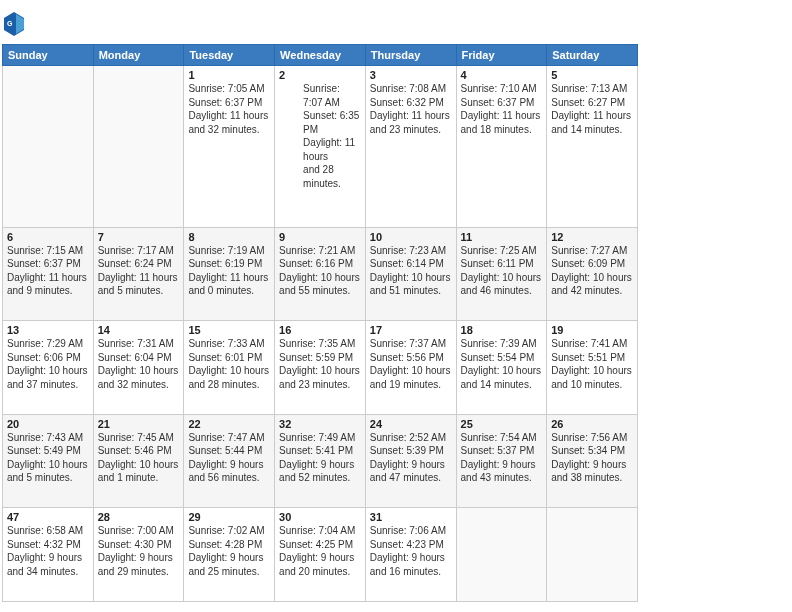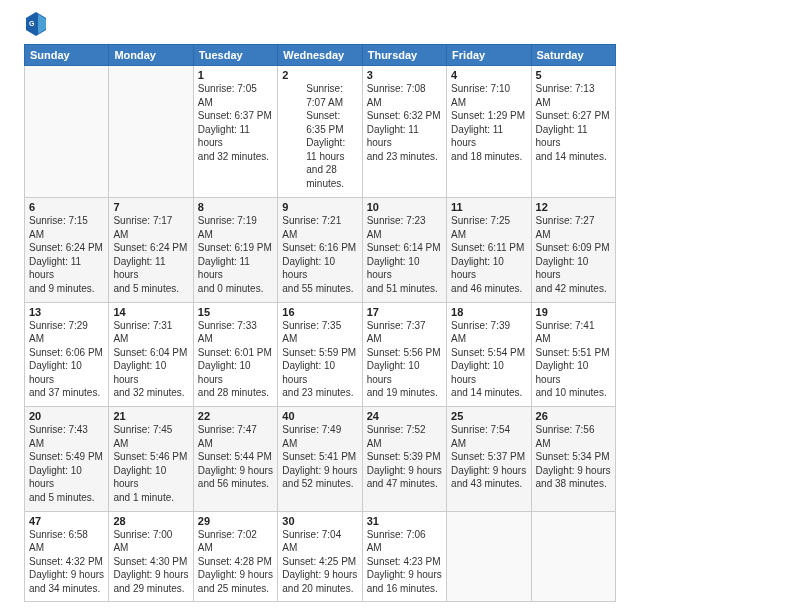--- a/index.html
+++ b/index.html
@@ -6,21 +6,21 @@
     body {
       font-family: Arial, sans-serif;
       background: #fff;
       width: 792px;
       height: 612px;
       overflow: hidden;
     }
     .page {
       width: 640px;
       height: 612px;
-      padding: 10px 24px;
+      padding: 10px 2px;
       display: flex;
       flex-direction: column;
     }
     .header {
       display: flex;
       justify-content: space-between;
       align-items: flex-start;
       margin-bottom: 6px;
     }
     .logo {
@@ -160,37 +160,37 @@
           <td>
             <span class="day-num">3</span>
             <div class="day-info" style="white-space: pre-line;">Sunrise: 7:08 AM
 Sunset: 6:32 PM
 Daylight: 11 hours
 and 23 minutes.</div>
           </td>
           <td>
             <span class="day-num">4</span>
             <div class="day-info" style="white-space: pre-line;">Sunrise: 7:10 AM
-Sunset: 1:29 PM
+Sunset: 6:37 PM
 Daylight: 11 hours
 and 18 minutes.</div>
           </td>
           <td>
             <span class="day-num">5</span>
             <div class="day-info" style="white-space: pre-line;">Sunrise: 7:13 AM
 Sunset: 6:27 PM
 Daylight: 11 hours
 and 14 minutes.</div>
           </td>
         </tr>
         <tr>
           <td>
             <span class="day-num">6</span>
             <div class="day-info" style="white-space: pre-line;">Sunrise: 7:15 AM
-Sunset: 6:24 PM
+Sunset: 6:37 PM
 Daylight: 11 hours
 and 9 minutes.</div>
           </td>
           <td>
             <span class="day-num">7</span>
             <div class="day-info" style="white-space: pre-line;">Sunrise: 7:17 AM
 Sunset: 6:24 PM
 Daylight: 11 hours
 and 5 minutes.</div>
           </td>
@@ -297,29 +297,29 @@
 and 1 minute.</div>
           </td>
           <td>
             <span class="day-num">22</span>
             <div class="day-info" style="white-space: pre-line;">Sunrise: 7:47 AM
 Sunset: 5:44 PM
 Daylight: 9 hours
 and 56 minutes.</div>
           </td>
           <td>
-            <span class="day-num">40</span>
+            <span class="day-num">32</span>
             <div class="day-info" style="white-space: pre-line;">Sunrise: 7:49 AM
 Sunset: 5:41 PM
 Daylight: 9 hours
 and 52 minutes.</div>
           </td>
           <td>
             <span class="day-num">24</span>
-            <div class="day-info" style="white-space: pre-line;">Sunrise: 7:52 AM
+            <div class="day-info" style="white-space: pre-line;">Sunrise: 2:52 AM
 Sunset: 5:39 PM
 Daylight: 9 hours
 and 47 minutes.</div>
           </td>
           <td>
             <span class="day-num">25</span>
             <div class="day-info" style="white-space: pre-line;">Sunrise: 7:54 AM
 Sunset: 5:37 PM
 Daylight: 9 hours
 and 43 minutes.</div>

